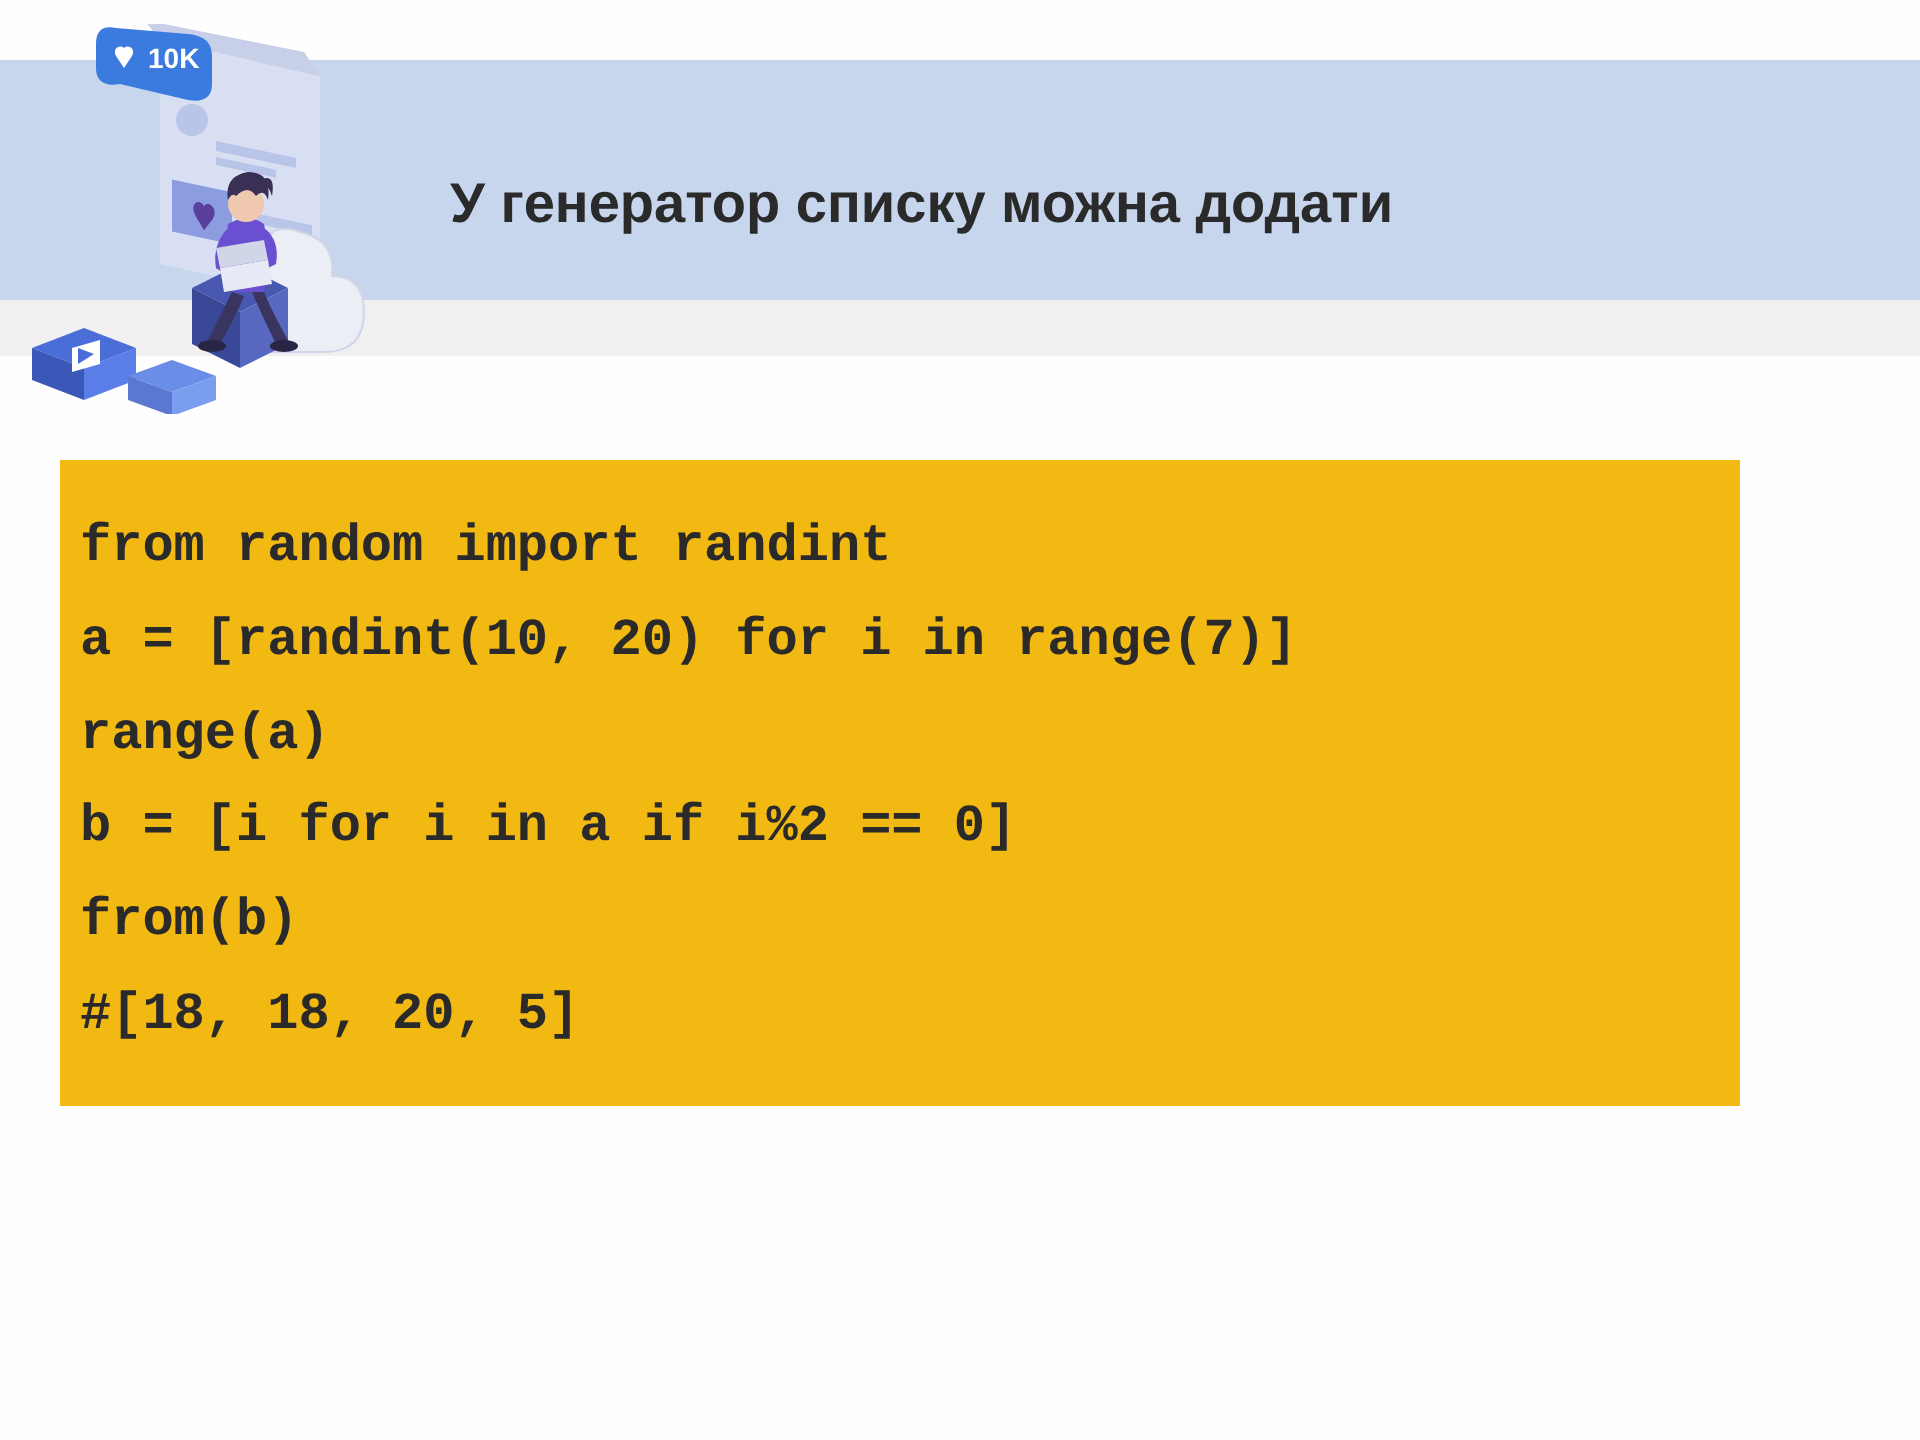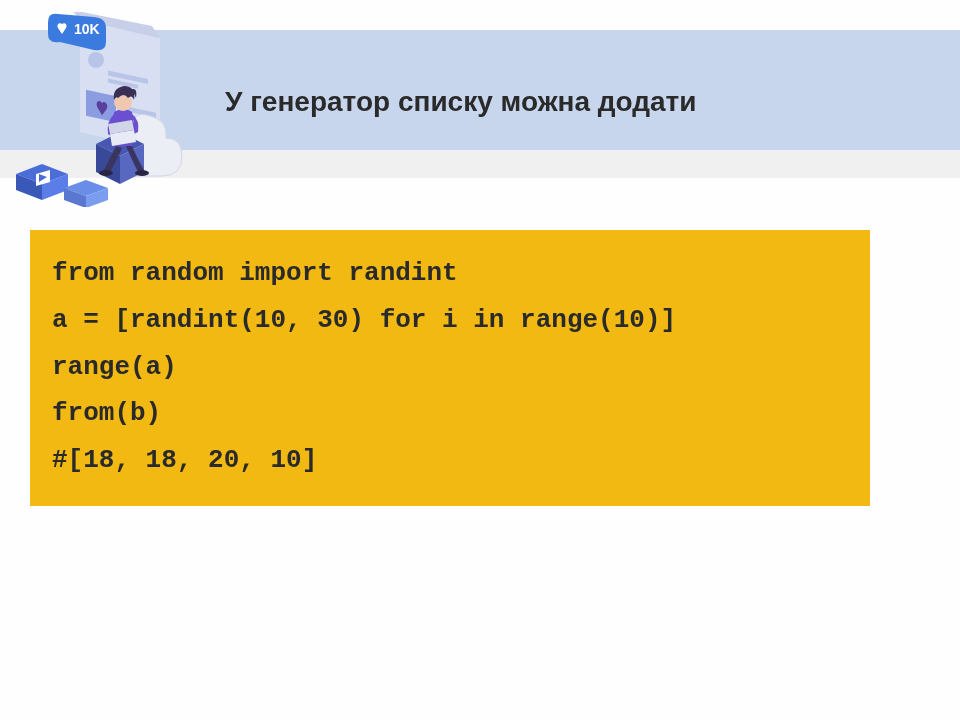--- a/index.html
+++ b/index.html
@@ -48,21 +48,21 @@
       width: 185px;
       height: 195px;
       z-index: 10;
     }
     .code-block {
       position: absolute;
       top: 230px;
       left: 30px;
       width: 840px;
       background: #f3b913;
-      padding: 20px 18px 22px 22px;
+      padding: 20px 18px 22px 10px;
     }
     .code-line {
       font-family: "Courier New", Courier, monospace;
       font-size: 26px;
       font-weight: bold;
       color: #2a2a2a;
       line-height: 1.8;
       white-space: pre;
     }
     
@@ -146,17 +146,18 @@
 
       <circle cx="21" cy="26" r="9" fill="#f0c8b0"></circle>
       <path d="M 12 24 Q 10 12 22 10 Q 34 10 32 24 Q 30 18 26 22 Q 22 16 16 22 Q 14 20 12 24 Z" fill="#3a2f55"></path>
       <path d="M 28 14 Q 36 10 34 22 Q 32 16 28 14 Z" fill="#3a2f55"></path>
     </g>
   </svg>
 </div>
 
 <div class="code-block">
   <div class="code-line">from random import randint</div>
-  <div class="code-line">a = [randint(10, 30) for i in range(10)]</div>
+  <div class="code-line">a = [randint(10, 20) for i in range(7)]</div>
   <div class="code-line">range(a)</div>
+  <div class="code-line">b = [i for i in a if i%2 == 0]</div>
   <div class="code-line">from(b)</div>
-  <div class="code-line">#[18, 18, 20, 10]</div>
+  <div class="code-line">#[18, 18, 20, 5]</div>
 </div>
 
 </body></html>

